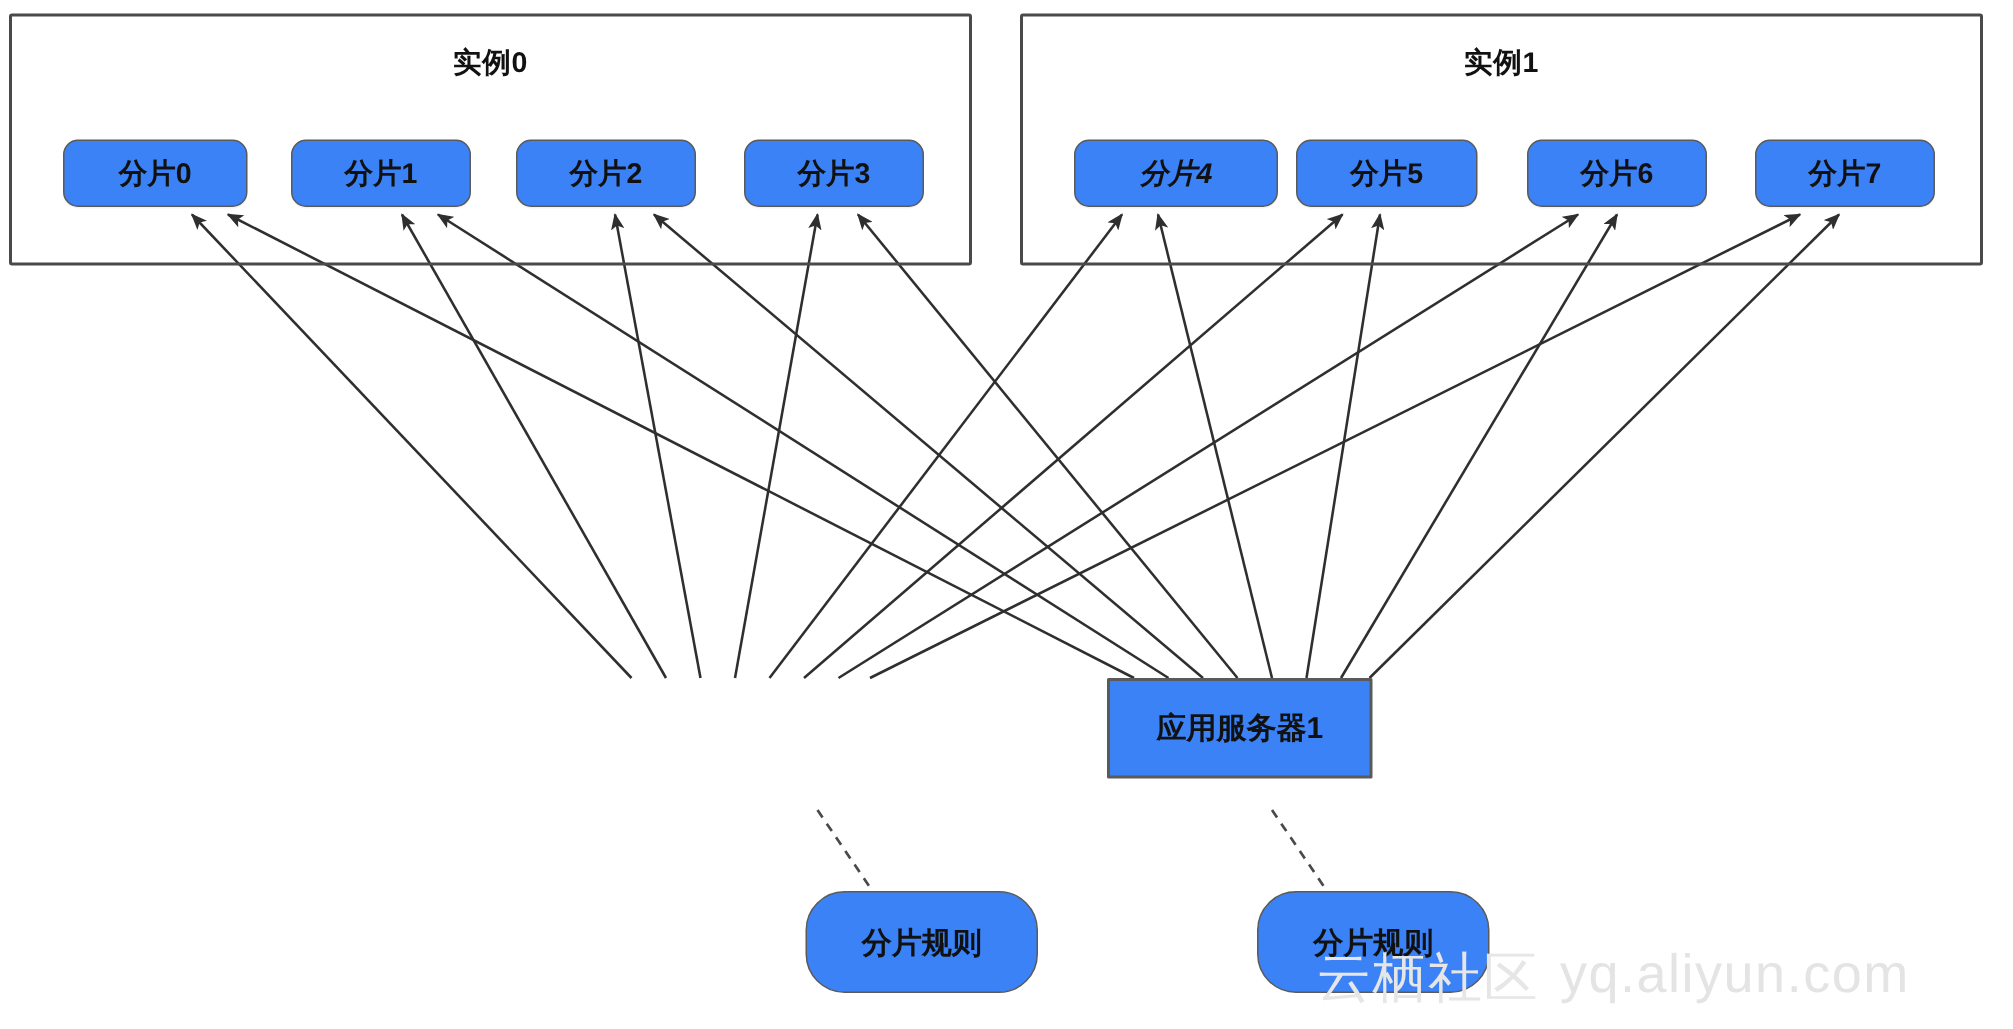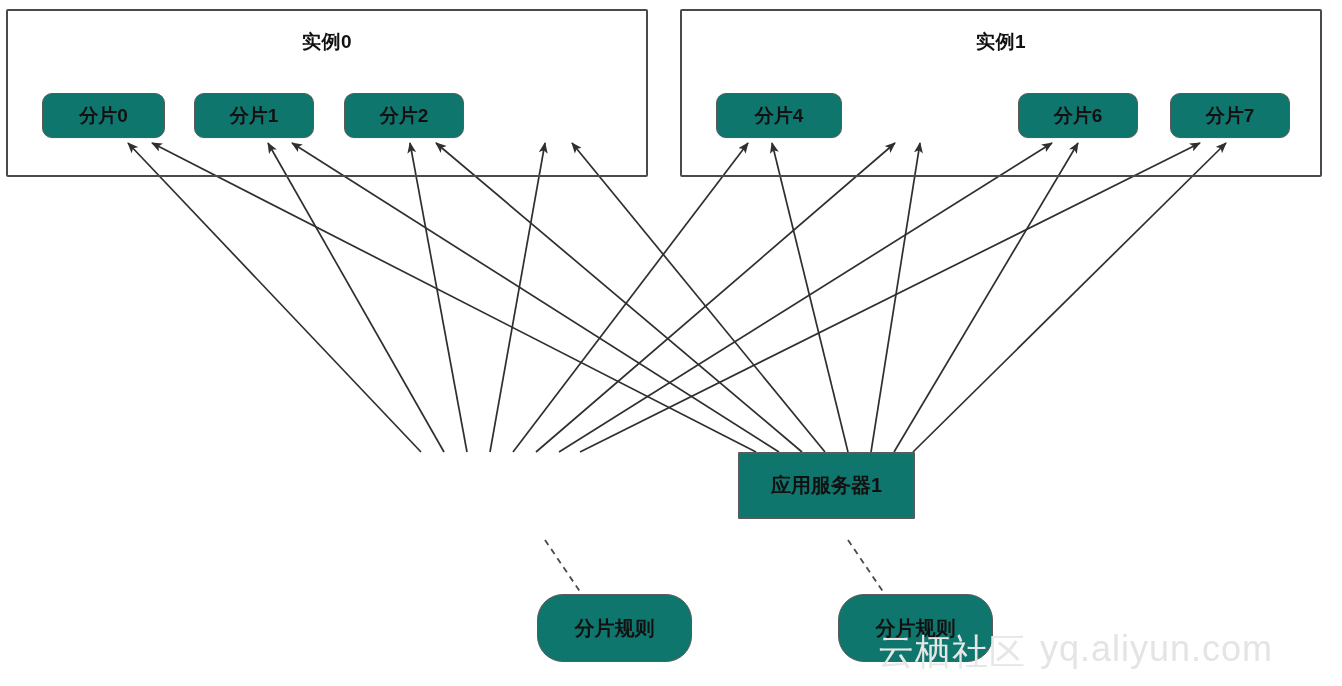--- a/index.html
+++ b/index.html
@@ -5,21 +5,21 @@
   html,body{margin:0;padding:0;background:#ffffff;}
   body{
     font-family:"Liberation Sans","DejaVu Sans",sans-serif;
     width:1342px;height:686px;position:relative;overflow:hidden;
     color:#1a1a1a;
   }
   #stage{position:absolute;left:0;top:0;width:1342px;height:686px;padding-left:11px;}
   svg.edges{position:absolute;left:0;top:0;width:1342px;height:686px;}
 
   .node{position:absolute;box-sizing:border-box;display:flex;
-        align-items:center;justify-content:center;background:#0f766e;}
+        align-items:center;justify-content:center;background:#3b82f6;}
 
   .instance-box{
     border:2px solid #4a4a4a;border-radius:2px;
     align-items:flex-start;justify-content:center;background:transparent;
   }
   .instance-title{
     margin-top:18px;font-size:19px;font-weight:700;letter-spacing:.5px;
     color:#111;
   }
   .shard{
@@ -80,22 +80,24 @@
   <div class="node instance-box" id="inst-0" style="left: 6px; top: 9px; width: 642px; height: 168px;">
     <div class="instance-title">实例0</div>
   </div>
   <div class="node instance-box" id="inst-1" style="left: 680px; top: 9px; width: 642px; height: 168px;">
     <div class="instance-title">实例1</div>
   </div>
 
   <div class="node shard" id="sh-0-0" style="left: 42px; top: 93px; width: 123px; height: 45px;">分片0</div>
   <div class="node shard" id="sh-0-1" style="left: 194px; top: 93px; width: 120px; height: 45px; text-align: center;">分片1</div>
   <div class="node shard" id="sh-0-2" style="left: 344px; top: 93px; width: 120px; height: 45px;">分片2</div>
+  <div class="node shard" id="sh-0-3" style="left: 496px; top: 93px; width: 120px; height: 45px;">分片3</div>
 
-  <div class="node shard" id="sh-1-0" style="left: 716px; top: 93px; width: 126px; height: 45px;">分片4</div>
+  <div class="node shard" id="sh-1-0" style="left: 716px; top: 93px; width: 136px; height: 45px; font-style: italic;">分片4</div>
+  <div class="node shard" id="sh-1-1" style="left: 864px; top: 93px; width: 121px; height: 45px;">分片5</div>
   <div class="node shard" id="sh-1-2" style="left: 1018px; top: 93px; width: 120px; height: 45px;">分片6</div>
   <div class="node shard" id="sh-1-3" style="left: 1170px; top: 93px; width: 120px; height: 45px;">分片7</div>
 
   <div class="node server" id="srv-1" style="left: 738px; top: 452px; width: 177px; height: 67px;">应用服务器1</div>
 
   <div class="node rule" id="rule-0" style="left: 537px; top: 594px; width: 155px; height: 68px;">分片规则</div>
   <div class="node rule" id="rule-1" style="left: 838px; top: 594px; width: 155px; height: 68px;">分片规则</div>
 
   <div class="watermark wm-url">yq.aliyun.com</div>
   <div class="watermark wm-cn">云栖社区</div>

